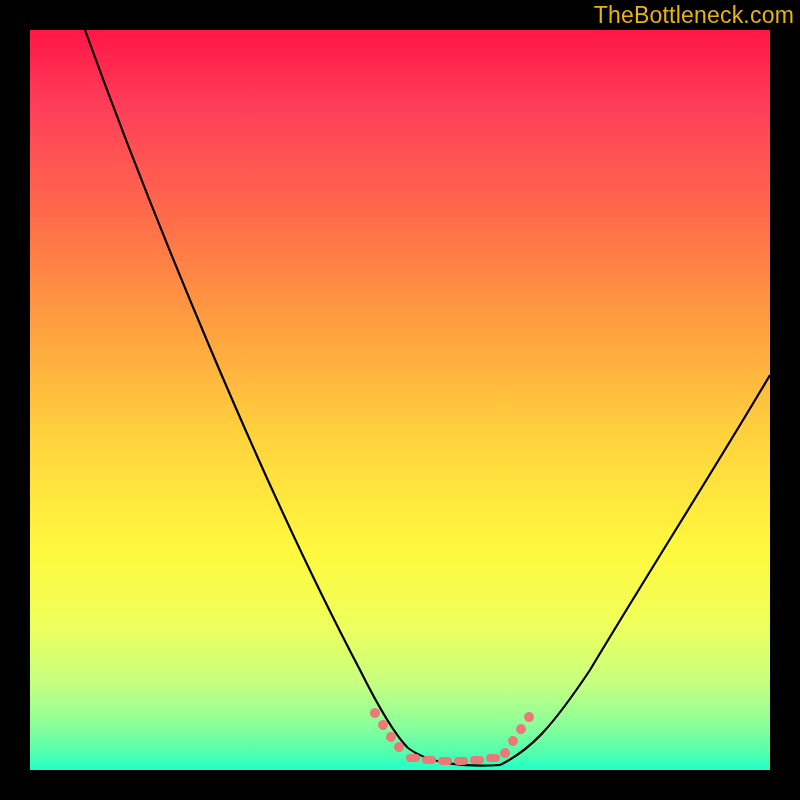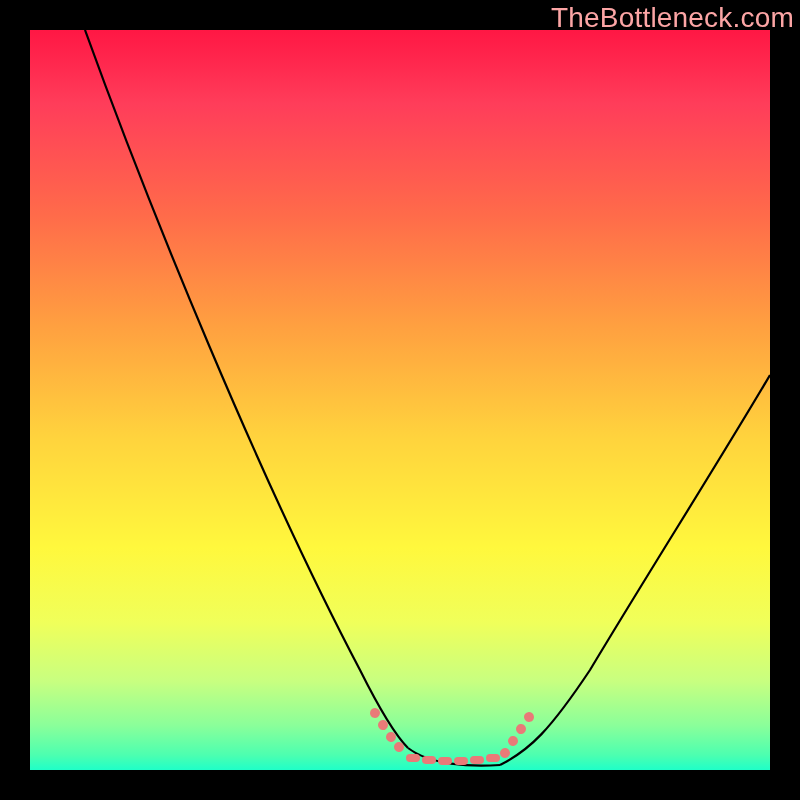--- a/index.html
+++ b/index.html
@@ -35,22 +35,22 @@
       #c8ff80 88%,
       #8aff9a 94%,
       #4cffb0 98%,
       #1fffc8 100%
     );
   }
   .watermark {
     position: absolute;
     top: 2px;
     right: 6px;
-    color: #fca5a5;
-    font-size: 28px;
+    color: #eab308;
+    font-size: 23px;
     font-weight: 400;
     letter-spacing: 0.2px;
     z-index: 5;
   }
   svg.curves {
     position: absolute;
     inset: 0;
     width: 100%;
     height: 100%;
     z-index: 3;

